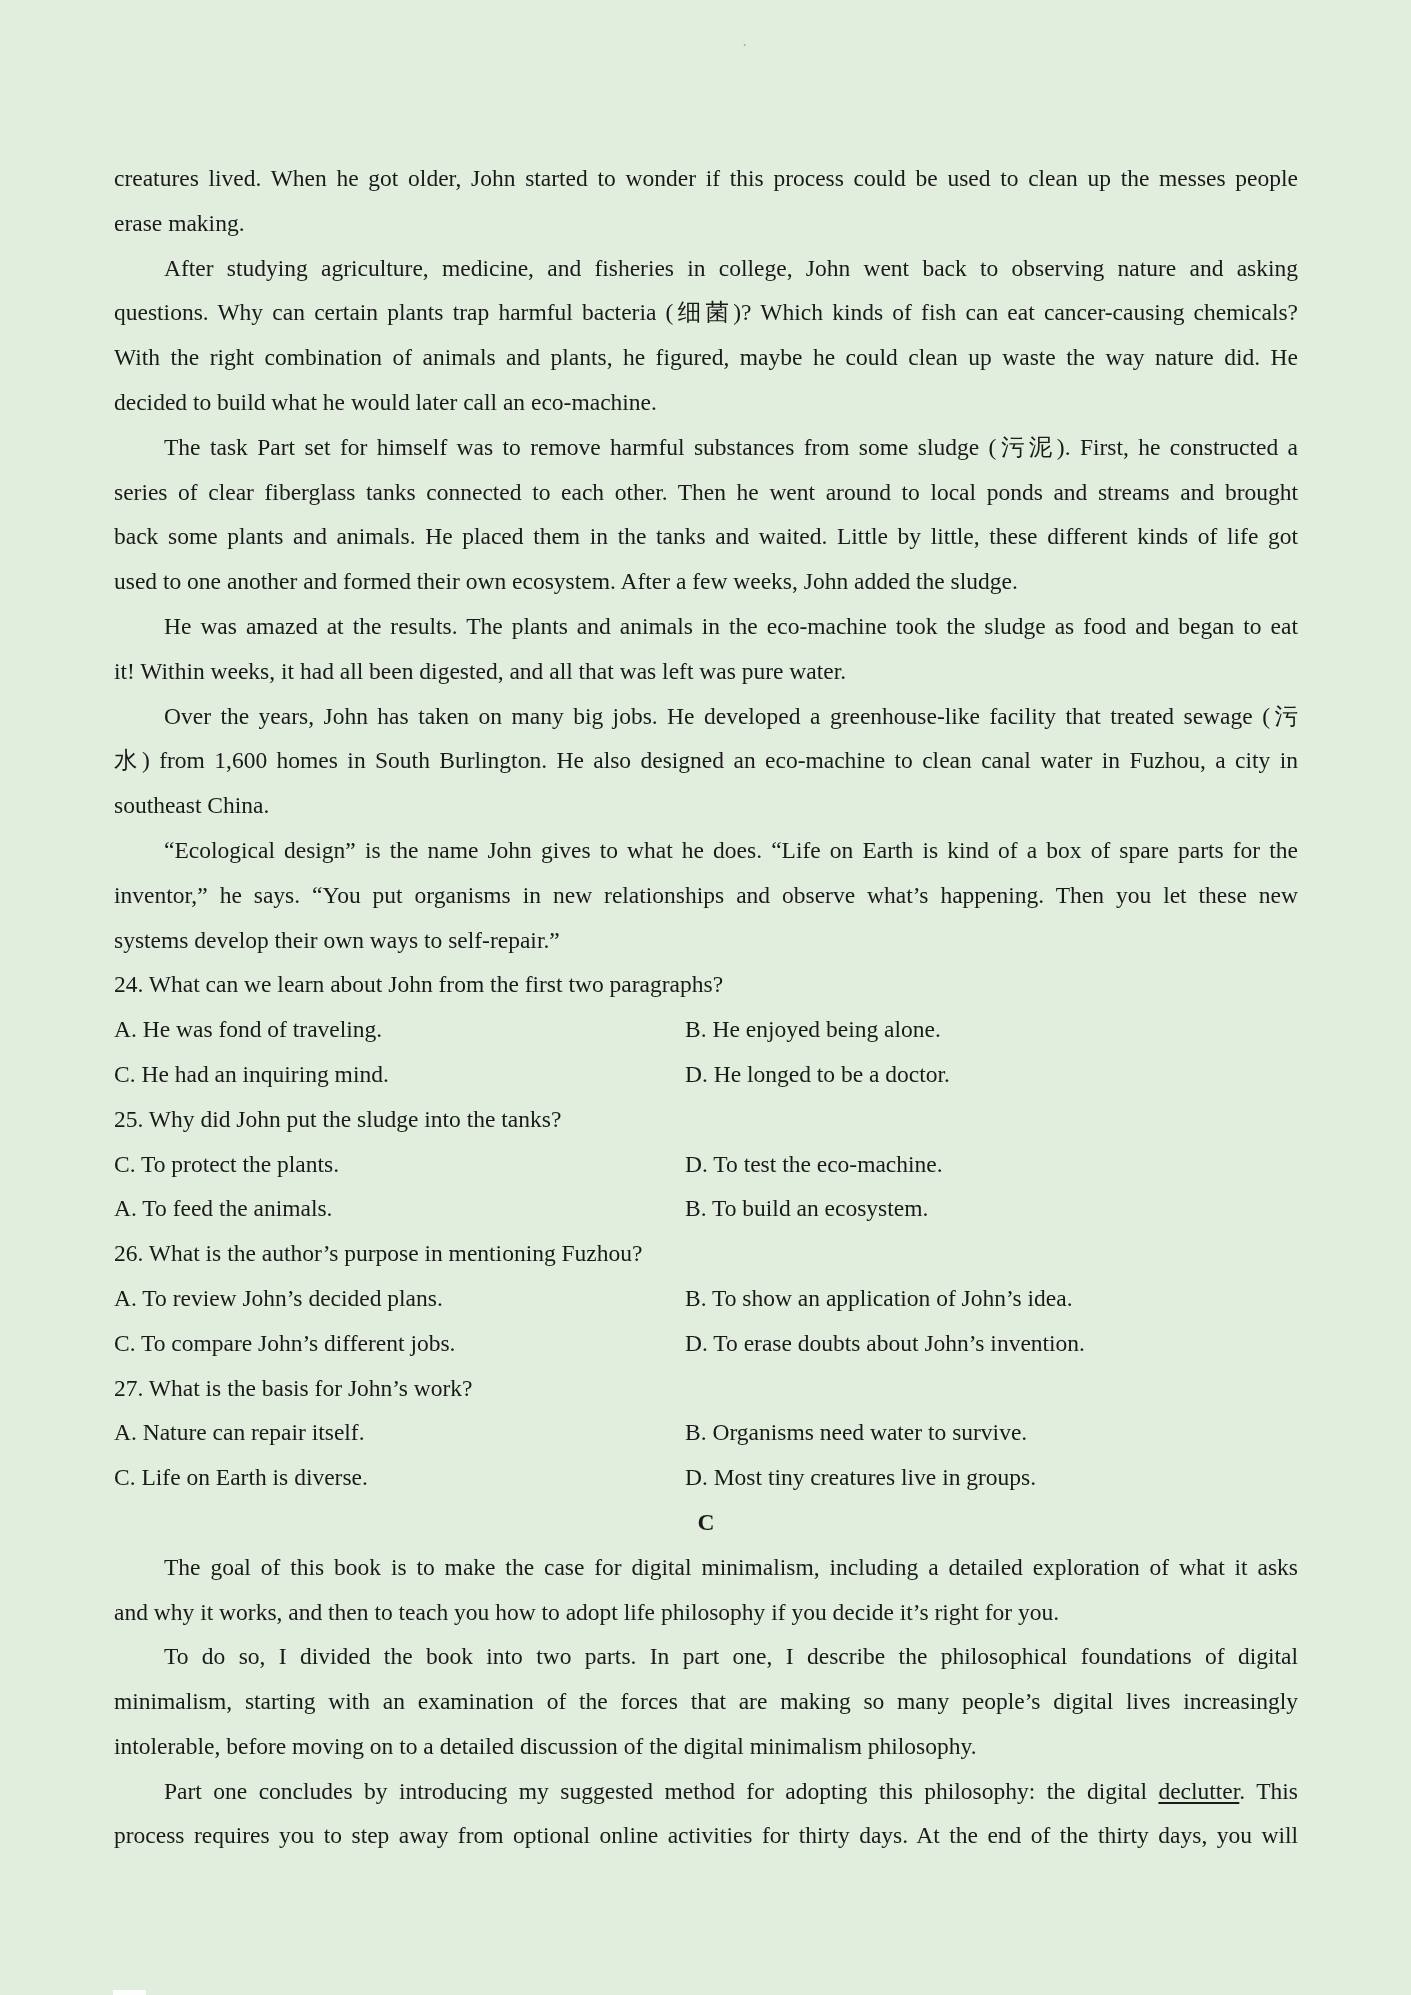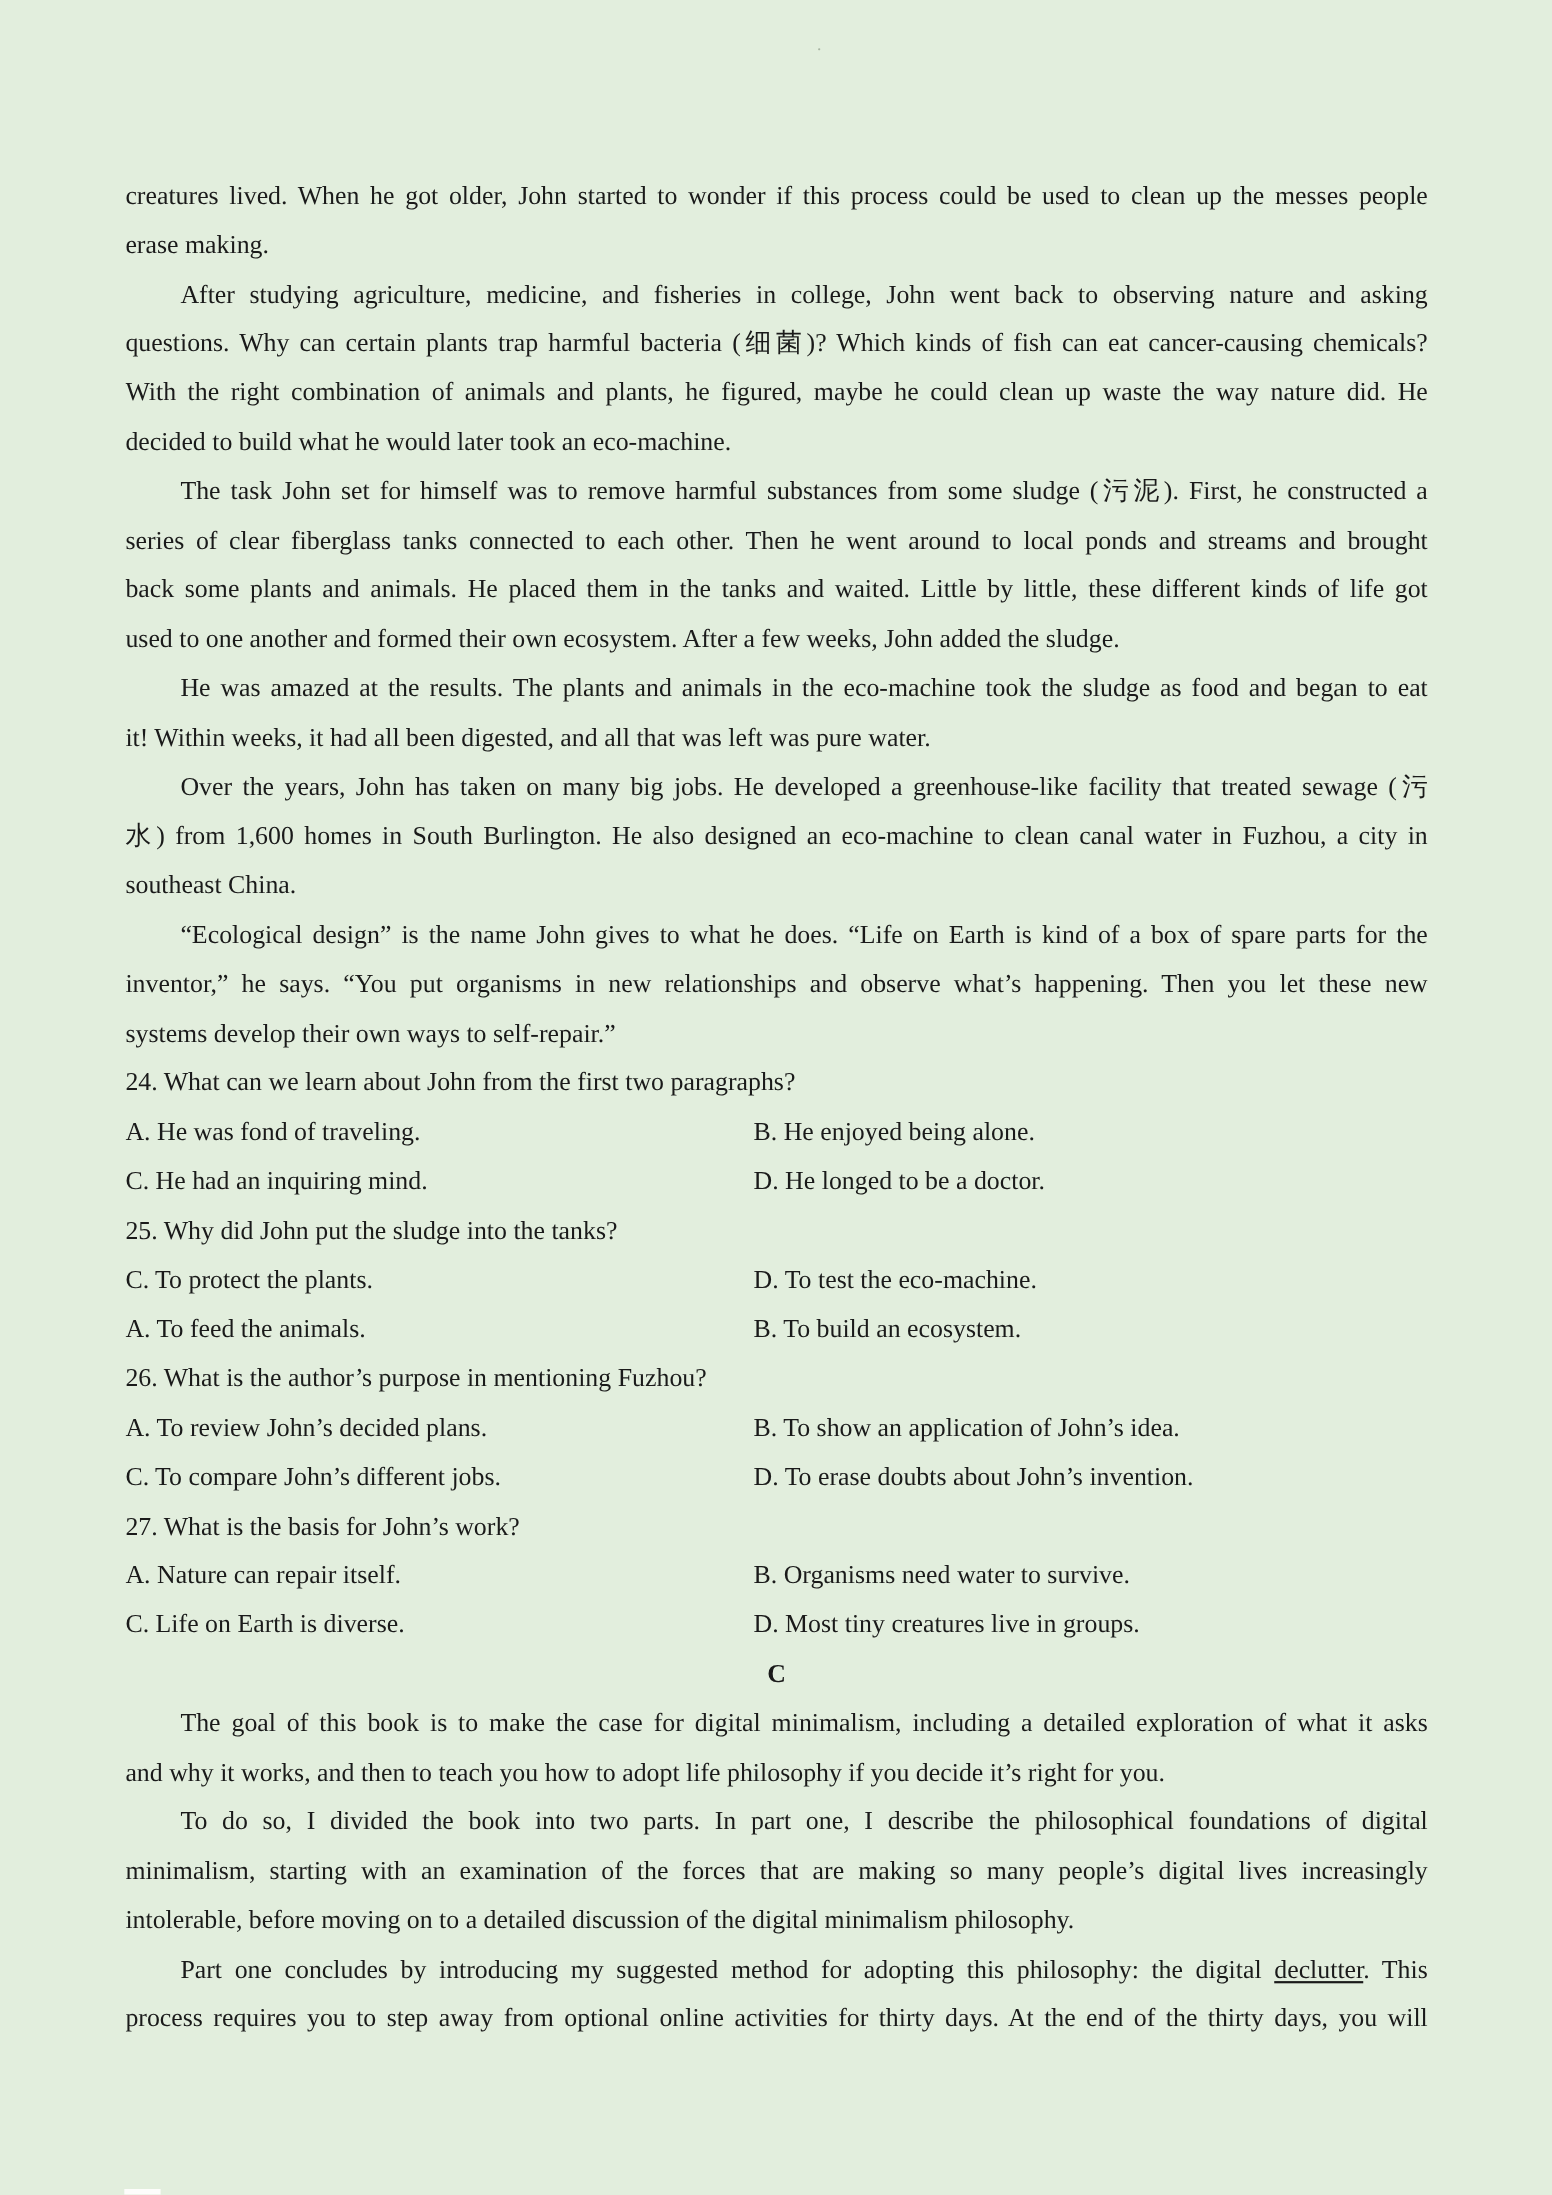--- a/index.html
+++ b/index.html
@@ -43,22 +43,22 @@
   <span class="stray">·</span>
 
   <main class="content">
 
     <section>
       <div class="line j">creatures lived. When he got older, John started to wonder if this process could be used to clean up the messes people</div>
       <div class="line">erase making.</div>
       <div class="line j ind">After studying agriculture, medicine, and fisheries in college, John went back to observing nature and asking</div>
       <div class="line j">questions. Why can certain plants trap harmful bacteria (细菌)? Which kinds of fish can eat cancer-causing chemicals?</div>
       <div class="line j">With the right combination of animals and plants, he figured, maybe he could clean up waste the way nature did. He</div>
-      <div class="line">decided to build what he would later took an eco-machine.</div>
-      <div class="line j ind">The task John set for himself was to remove harmful substances from some sludge (污泥). First, he constructed a</div>
+      <div class="line">decided to build what he would later call an eco-machine.</div>
+      <div class="line j ind">The task Part set for himself was to remove harmful substances from some sludge (污泥). First, he constructed a</div>
       <div class="line j">series of clear fiberglass tanks connected to each other. Then he went around to local ponds and streams and brought</div>
       <div class="line j">back some plants and animals. He placed them in the tanks and waited. Little by little, these different kinds of life got</div>
       <div class="line">used to one another and formed their own ecosystem. After a few weeks, John added the sludge.</div>
       <div class="line j ind">He was amazed at the results. The plants and animals in the eco-machine took the sludge as food and began to eat</div>
       <div class="line">it! Within weeks, it had all been digested, and all that was left was pure water.</div>
       <div class="line j ind">Over the years, John has taken on many big jobs. He developed a greenhouse-like facility that treated sewage (污</div>
       <div class="line j">水) from 1,600 homes in South Burlington. He also designed an eco-machine to clean canal water in Fuzhou, a city in</div>
       <div class="line">southeast China.</div>
       <div class="line j ind">“Ecological design” is the name John gives to what he does. “Life on Earth is kind of a box of spare parts for the</div>
       <div class="line j">inventor,” he says. “You put organisms in new relationships and observe what’s happening. Then you let these new</div>

